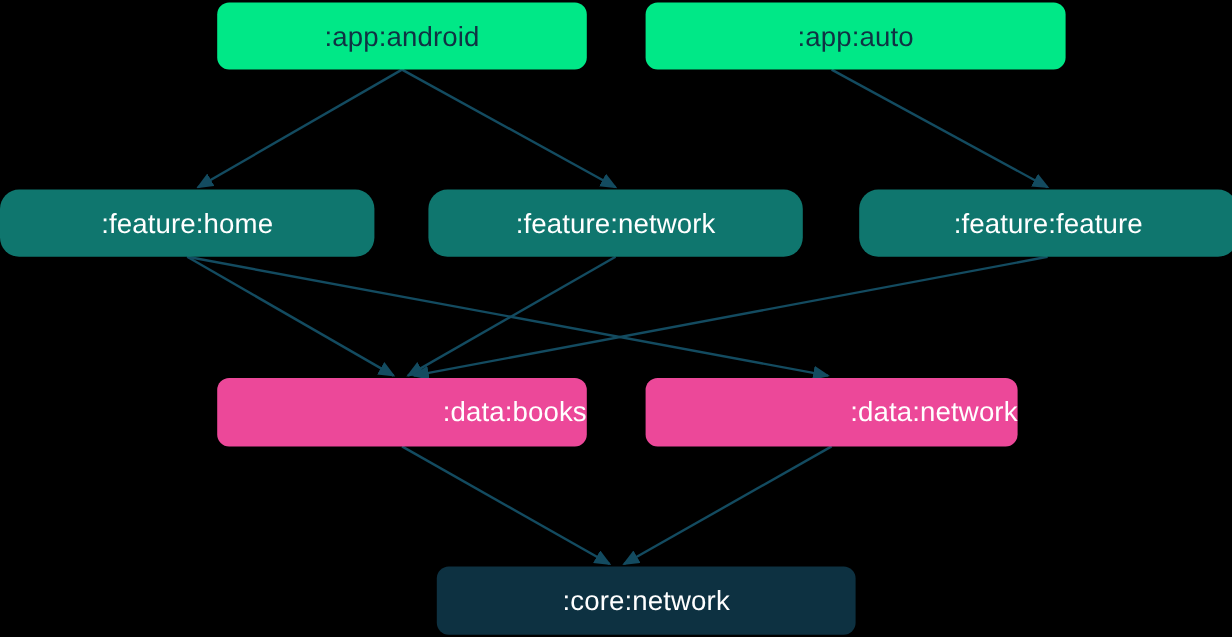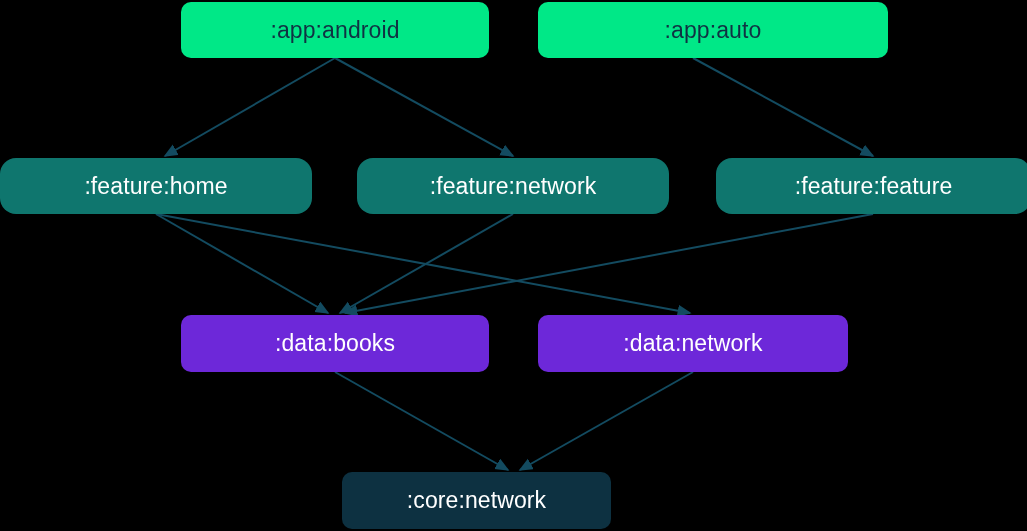--- a/index.html
+++ b/index.html
@@ -36,21 +36,21 @@
     font-size: 23px;
     font-weight: 400;
     letter-spacing: 0.1px;
     white-space: nowrap;
     line-height: 1;
   }
   .node.app     { background: #00E887; text-align: right; }
   .node.app .node-label     { color: #103243; }
   .node.feature { background: #0f766e; border-radius: 16px; }
   .node.feature .node-label { color: #FFFFFF; }
-  .node.data    { background: #6d28d9; }
+  .node.data    { background: #ec4899; justify-content: flex-end; }
   .node.data .node-label    { color: #FFFFFF; }
   .node.core    { background: #0D3141; }
   .node.core .node-label    { color: #FFFFFF; }
 </style>
 </head>
 <body>
 
 <div id="canvas">
 
   <svg id="edge-layer" viewBox="0 0 1027 531" width="1027" height="531" xmlns="http://www.w3.org/2000/svg">
@@ -87,18 +87,18 @@
       </div>
       <div class="node feature" style="left: 716px; top: 158px; width: 315px; height: 56px;">
         <span class="node-label">:feature:feature</span>
       </div>
       <div class="node data" style="left: 181px; top: 315px; width: 308px; height: 57px;">
         <span class="node-label">:data:books</span>
       </div>
       <div class="node data" style="left: 538px; top: 315px; width: 310px; height: 57px;">
         <span class="node-label">:data:network</span>
       </div>
-      <div class="node core" style="left: 342px; top: 472px; width: 269px; height: 57px;">
+      <div class="node core" style="left: 364px; top: 472px; width: 349px; height: 57px;">
         <span class="node-label">:core:network</span>
       </div>
     </div>
 
 </div>
 
 </body></html>

